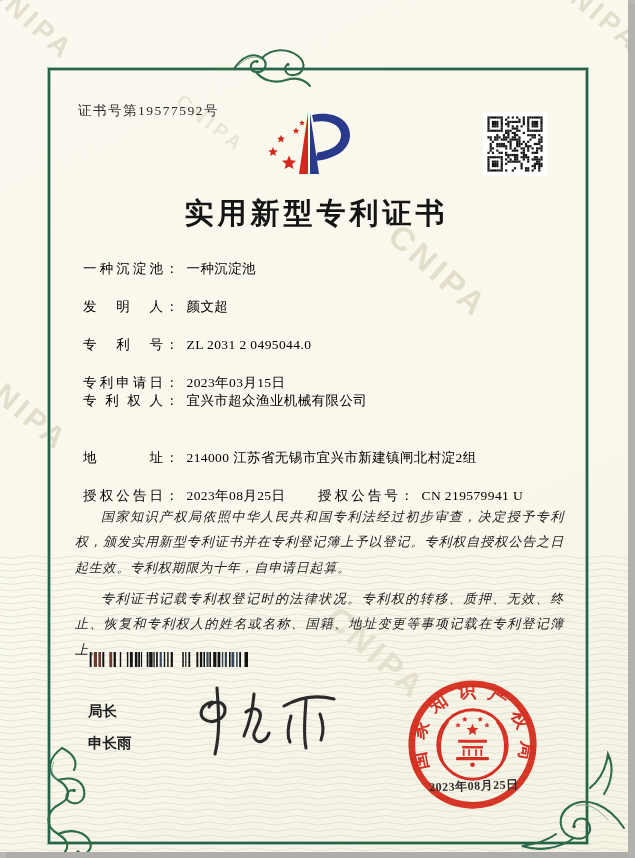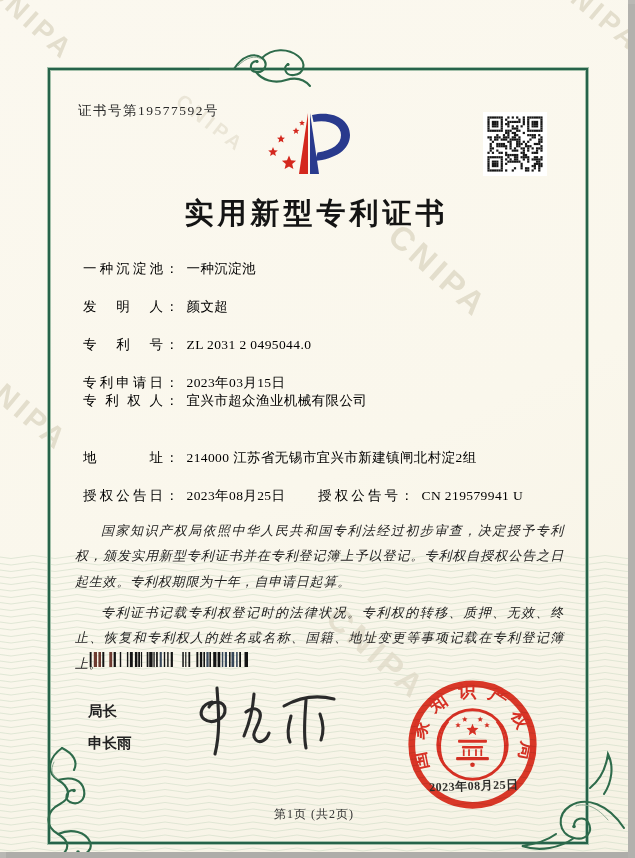--- a/index.html
+++ b/index.html
@@ -47,21 +47,21 @@
          font-weight:bold;color:#141414;letter-spacing:4px;}
 
   .row{left:83px;width:500px;font-size:13.5px;position:absolute;white-space:nowrap;}
   .flabel{display:inline-block;width:80px;text-align:justify;text-align-last:justify;}
   .colon{margin:0 2px 0 2px;}
   .fvalue{margin-left:6px;letter-spacing:.4px;}
   .r0{top:260px;} .r1{top:298px;} .r2{top:336px;} .r3{top:374px;}
   .r4{top:392px;} .r5{top:449px;} .r6{top:487px;}
   .pair2{position:absolute;left:235px;top:0;}
 
-  #paras{left:75px;top:518px;width:489px;font-size:13px;line-height:1.95;
+  #paras{left:75px;top:504px;width:489px;font-size:13px;line-height:1.95;
          text-align:justify;color:#222;font-style:italic;letter-spacing:.8px;}
   #paras p{margin:0 0 6px 0;text-indent:2em;}
 
   #barcode{left:87px;top:652px;}
 
   #signer{left:88px;top:696px;font-family:"Liberation Sans","DejaVu Sans",sans-serif;
           font-size:14.5px;font-weight:700;color:#222;line-height:2.2;}
   #signature{left:188px;top:682px;z-index:5;}
   #signature path{fill:none;stroke:#2a2a2a;stroke-width:3.1;stroke-linecap:round;stroke-linejoin:round;}
 
@@ -591,18 +591,17 @@
         <rect x="-4.5" y="5" width="1.8" height="7"></rect>
         <rect x="2.7" y="5" width="1.8" height="7"></rect>
         <rect x="8.2" y="5" width="1.8" height="7"></rect>
         <rect x="-17" y="13" width="34" height="3.4" rx="1"></rect>
         <circle cx="0" cy="21" r="2.4"></circle>
       </g>
       <text y="47" transform="rotate(-2)" text-anchor="middle" font-size="12.5" font-weight="bold" fill="#1f1f1f" letter-spacing="0.5" font-family="Liberation Serif, DejaVu Serif, serif">2023年08月25日</text>
     </g>
   </svg>
 
-  <div id="footer" class="content">第1页 (共2页)</div>
 
 </div>
 
 <div class="shadow-r"></div>
 <div class="shadow-b"></div>
 
 </body></html>

